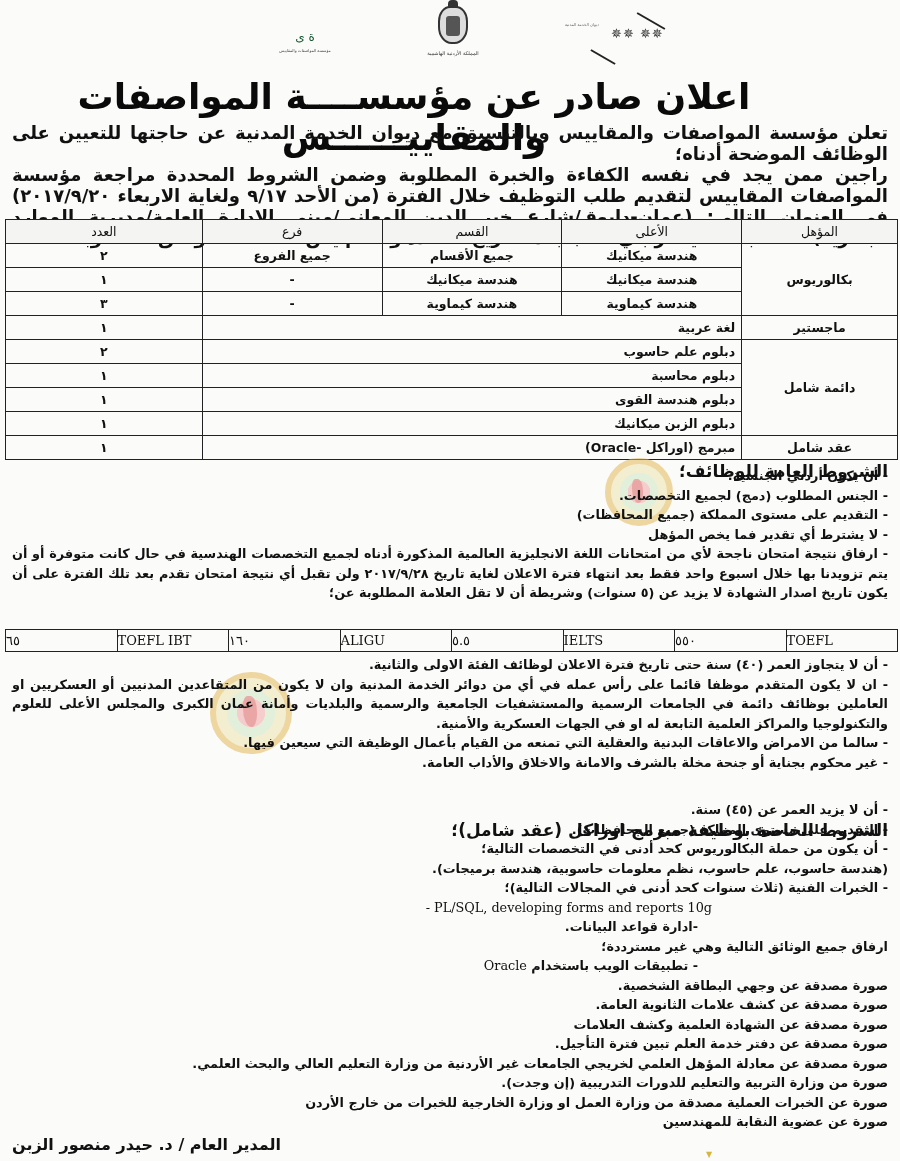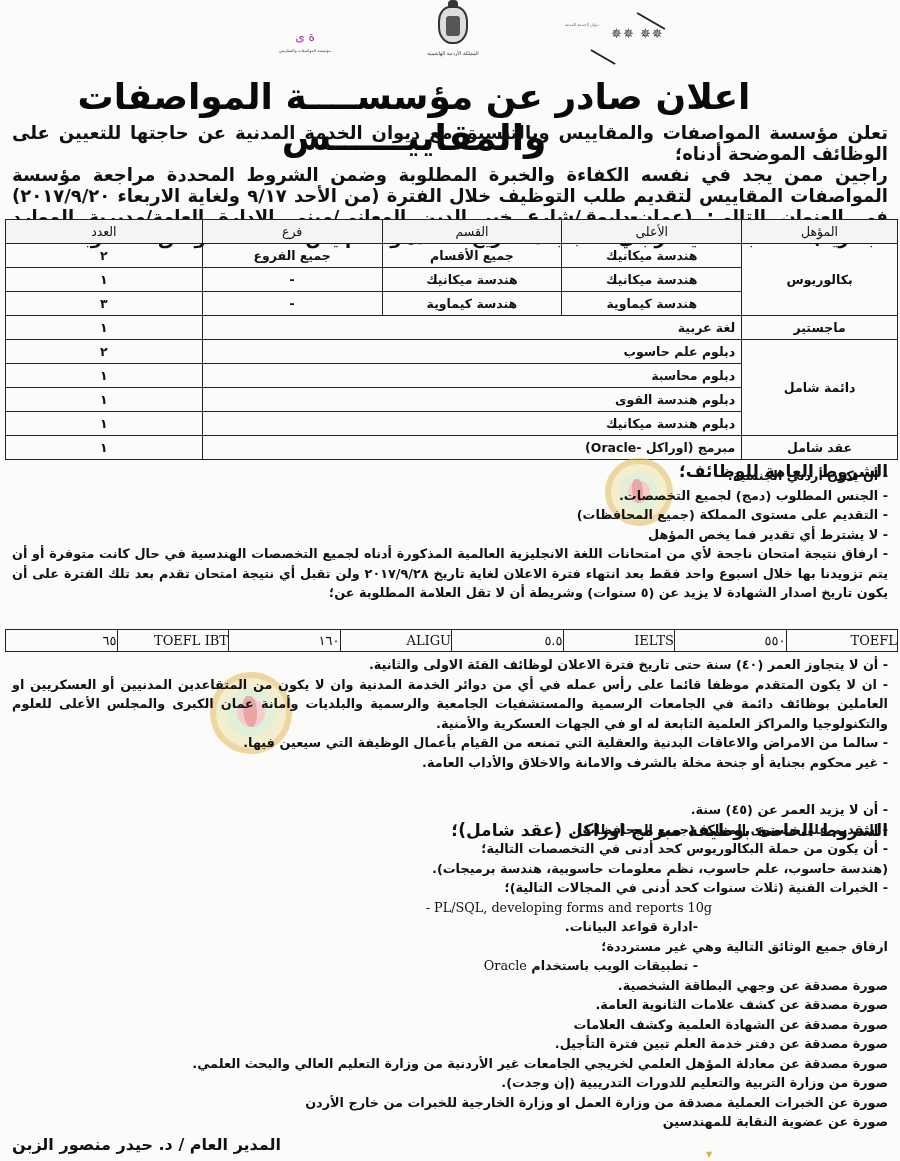--- a/index.html
+++ b/index.html
@@ -14,21 +14,21 @@
   .logo-right .stars { position: absolute; left: 56px; top: 22px; font-size: 13px; color: #333; letter-spacing: 1px; line-height: 12px; direction: ltr; }
   .logo-right .lines { position: absolute; left: 0; top: 16px; width: 54px; font-size: 4px; color: #666; line-height: 6px; }
   .logo-right .slash1 { position: absolute; left: 80px; top: 14px; width: 32px; height: 2px; background: #222; transform: rotate(30deg); }
   .logo-right .slash2 { position: absolute; left: 34px; top: 50px; width: 28px; height: 2px; background: #222; transform: rotate(30deg); }
   .logo-center { left: 420px; width: 66px; height: 60px; }
   .logo-center .crest { width: 30px; height: 38px; margin: 0 auto; border: 2px solid #333; border-radius: 40% 40% 45% 45%; position: relative; background: #ddd; }
   .logo-center .crest::before { content: ""; position: absolute; left: 8px; top: -8px; width: 10px; height: 8px; background: #333; border-radius: 4px 4px 0 0; }
   .logo-center .crest::after { content: ""; position: absolute; left: 6px; top: 8px; width: 14px; height: 20px; background: #555; border-radius: 3px; }
   .logo-center .cap { margin-top: 6px; font-size: 5px; color: #333; }
   .logo-left { left: 240px; width: 130px; height: 60px; }
-  .logo-left .marks { font-size: 12px; color: #a21caf; letter-spacing: 22px; line-height: 22px; direction: ltr; padding-top: 20px; }
+  .logo-left .marks { font-size: 12px; color: #14532d; letter-spacing: 22px; line-height: 22px; direction: ltr; padding-top: 20px; }
   .logo-left .cap { font-size: 4px; color: #444; line-height: 6px; }
 
   
   .title { position: absolute; top: 76px; left: 0; width: 828px; text-align: center; font-size: 36px; font-weight: bold; font-family: "DejaVu Sans", sans-serif; letter-spacing: 1px; color: #0a0a0a; }
 
   
   .intro { position: absolute; top: 122px; right: 12px; width: 876px; font-size: 18px; font-weight: bold; line-height: 21px; text-align: justify; }
 
   
   table { border-collapse: collapse; }
@@ -41,21 +41,21 @@
   .jobs .branch { width: 180px; }
   .jobs .count { width: 197px; }
   .jobs .wide { text-align: right; }
 
   
   .section-h { position: absolute; right: 12px; font-size: 17px; font-weight: bold; }
   .lines-block { position: absolute; right: 12px; width: 876px; font-size: 12.8px; font-weight: bold; line-height: 19.5px; text-align: justify; }
   .lines-block div { white-space: normal; }
 
   .lang-table { position: absolute; top: 629px; left: 5px; width: 893px; font-size: 13px; direction: ltr; }
-  .lang-table td { border: 1.5px solid #222; height: 22px; text-align: right; font-family: "DejaVu Serif", serif; width: 111px; }
+  .lang-table td { border: 1.5px solid #222; height: 22px; text-align: left; font-family: "DejaVu Serif", serif; width: 111px; }
 
   .en { font-family: "DejaVu Serif", serif; font-weight: normal; }
 
   .signature { position: absolute; top: 1135px; left: 12px; font-size: 16px; font-weight: bold; direction: rtl; }
 
   
   .stamp { position: absolute; border-radius: 50%; border: 6px solid #e5b85a; background: radial-gradient(circle, #f0a8a8 0 28%, #cfe6c4 29% 48%, #efe4b0 49% 100%); opacity: 0.55; }
   .stamp::after { content: ""; position: absolute; left: 38%; top: 26%; width: 20%; height: 44%; background: #d84f4f; border-radius: 30% 50% 40% 60%; opacity: 0.8; }
   .stamp-1 { left: 605px; top: 458px; width: 68px; height: 68px; }
   .stamp-2 { left: 210px; top: 672px; width: 82px; height: 82px; }
@@ -130,21 +130,21 @@
     </tr>
     <tr>
       <td colspan="3" class="wide">دبلوم محاسبة</td>
       <td>١</td>
     </tr>
     <tr>
       <td colspan="3" class="wide">دبلوم هندسة القوى</td>
       <td>١</td>
     </tr>
     <tr>
-      <td colspan="3" class="wide">دبلوم هندسة ميكانيك</td>
+      <td colspan="3" class="wide">دبلوم الزبن ميكانيك</td>
       <td>١</td>
     </tr>
     <tr>
       <td>عقد شامل</td>
       <td colspan="3" class="wide">مبرمج (اوراكل -Oracle)</td>
       <td>١</td>
     </tr>
   </tbody>
     </table>
 

